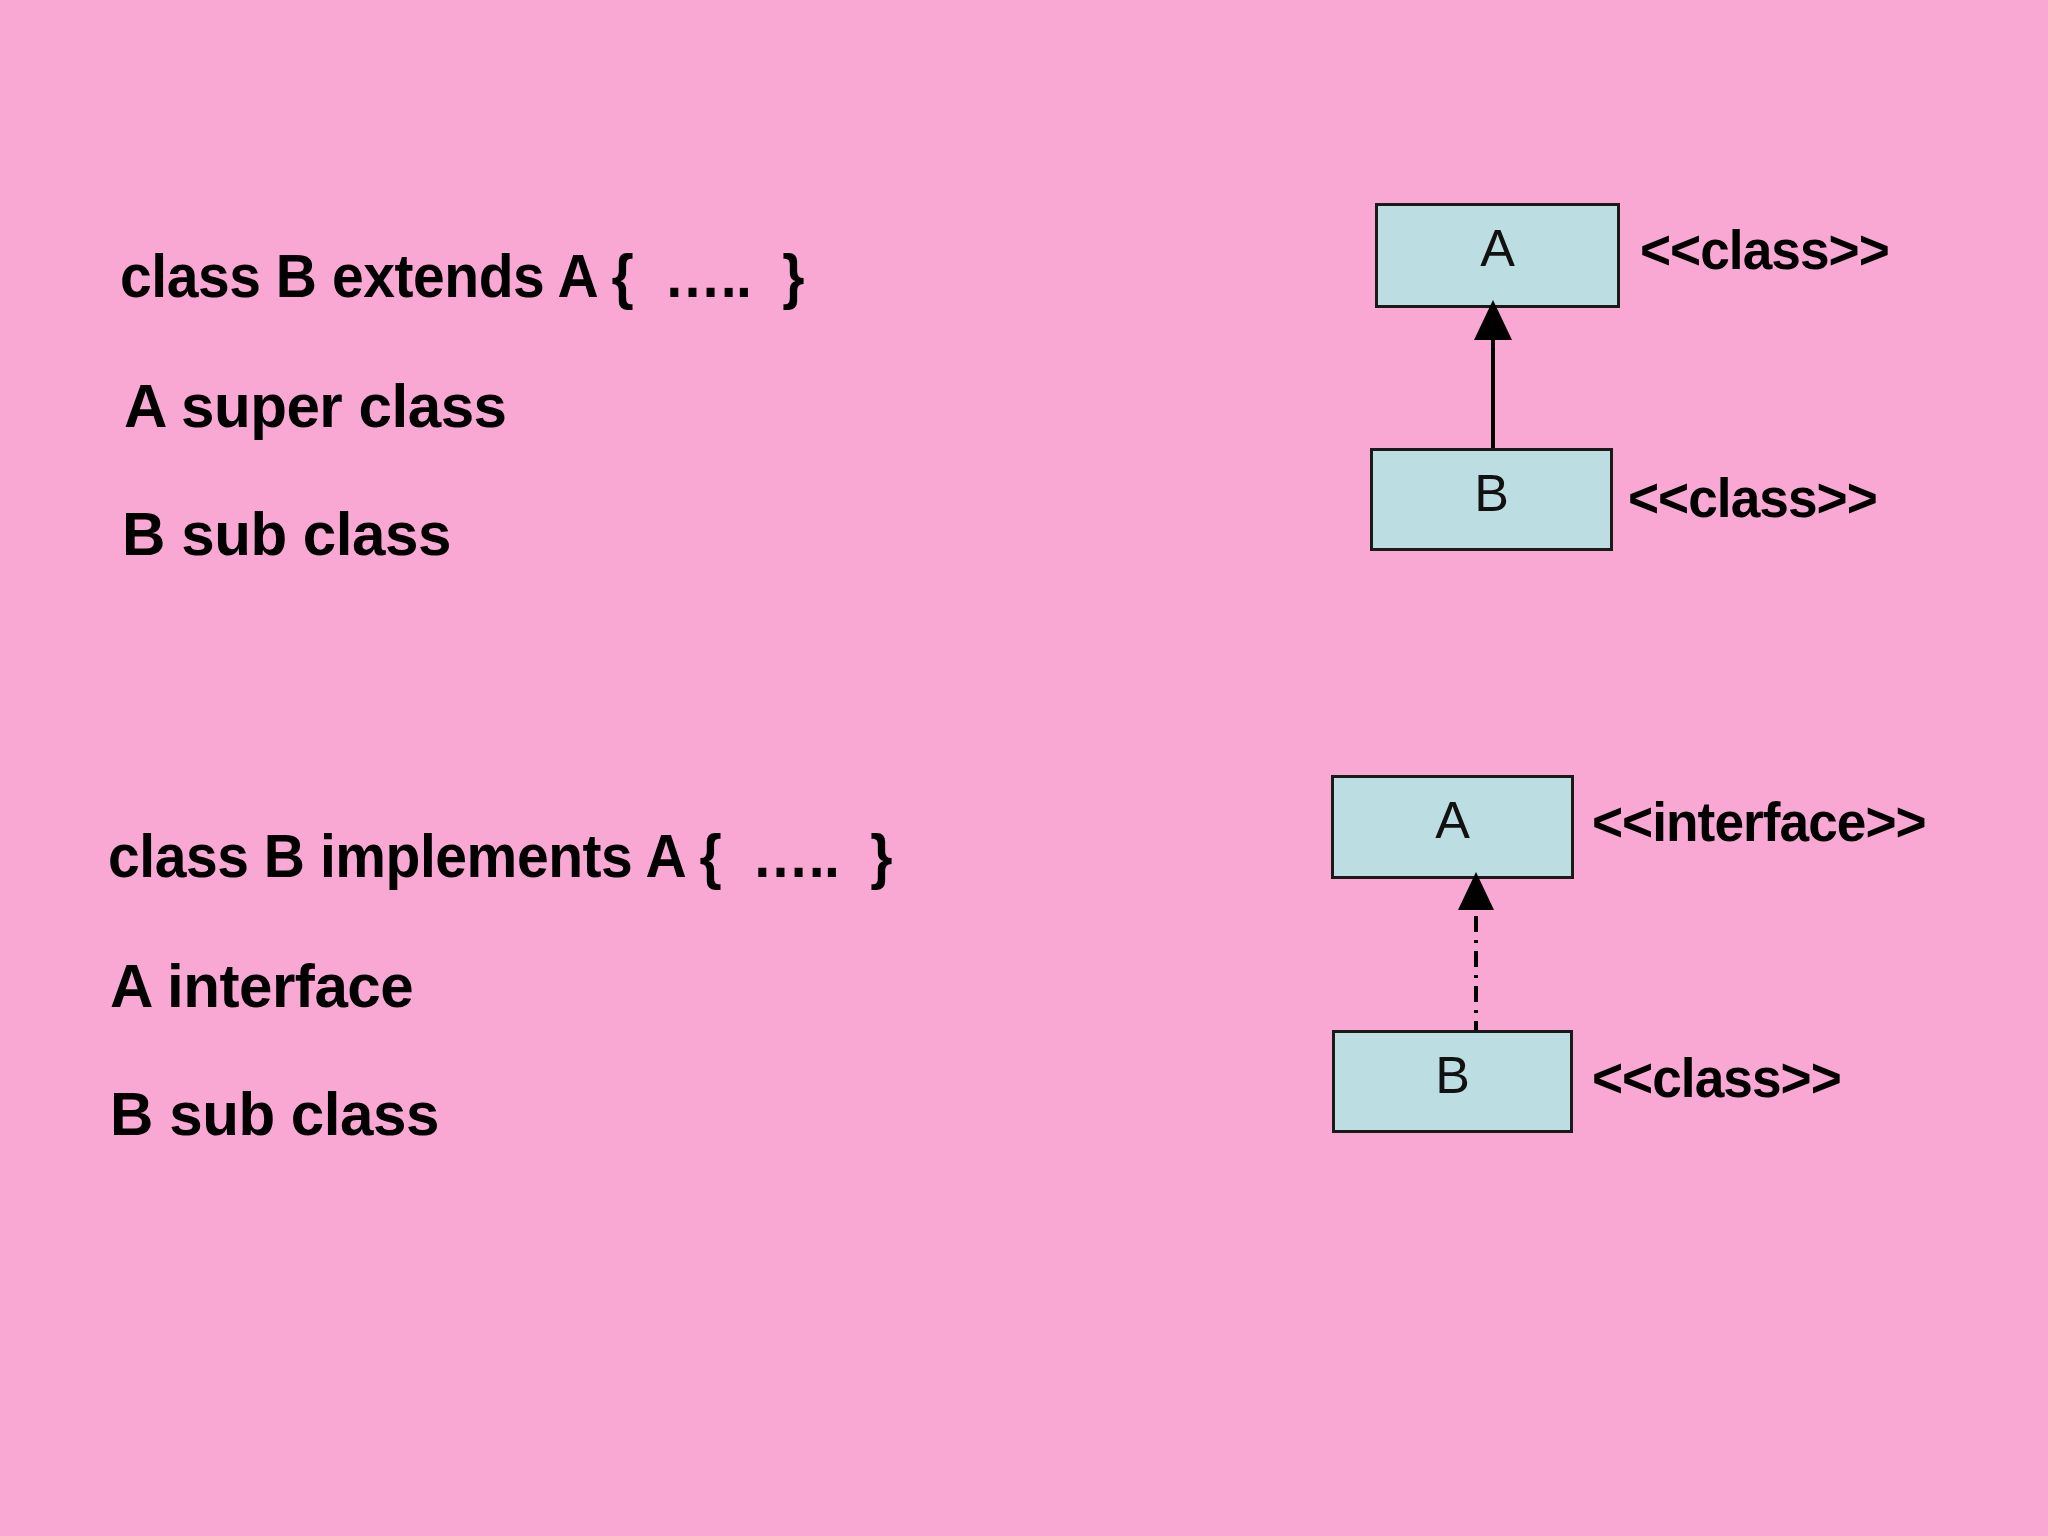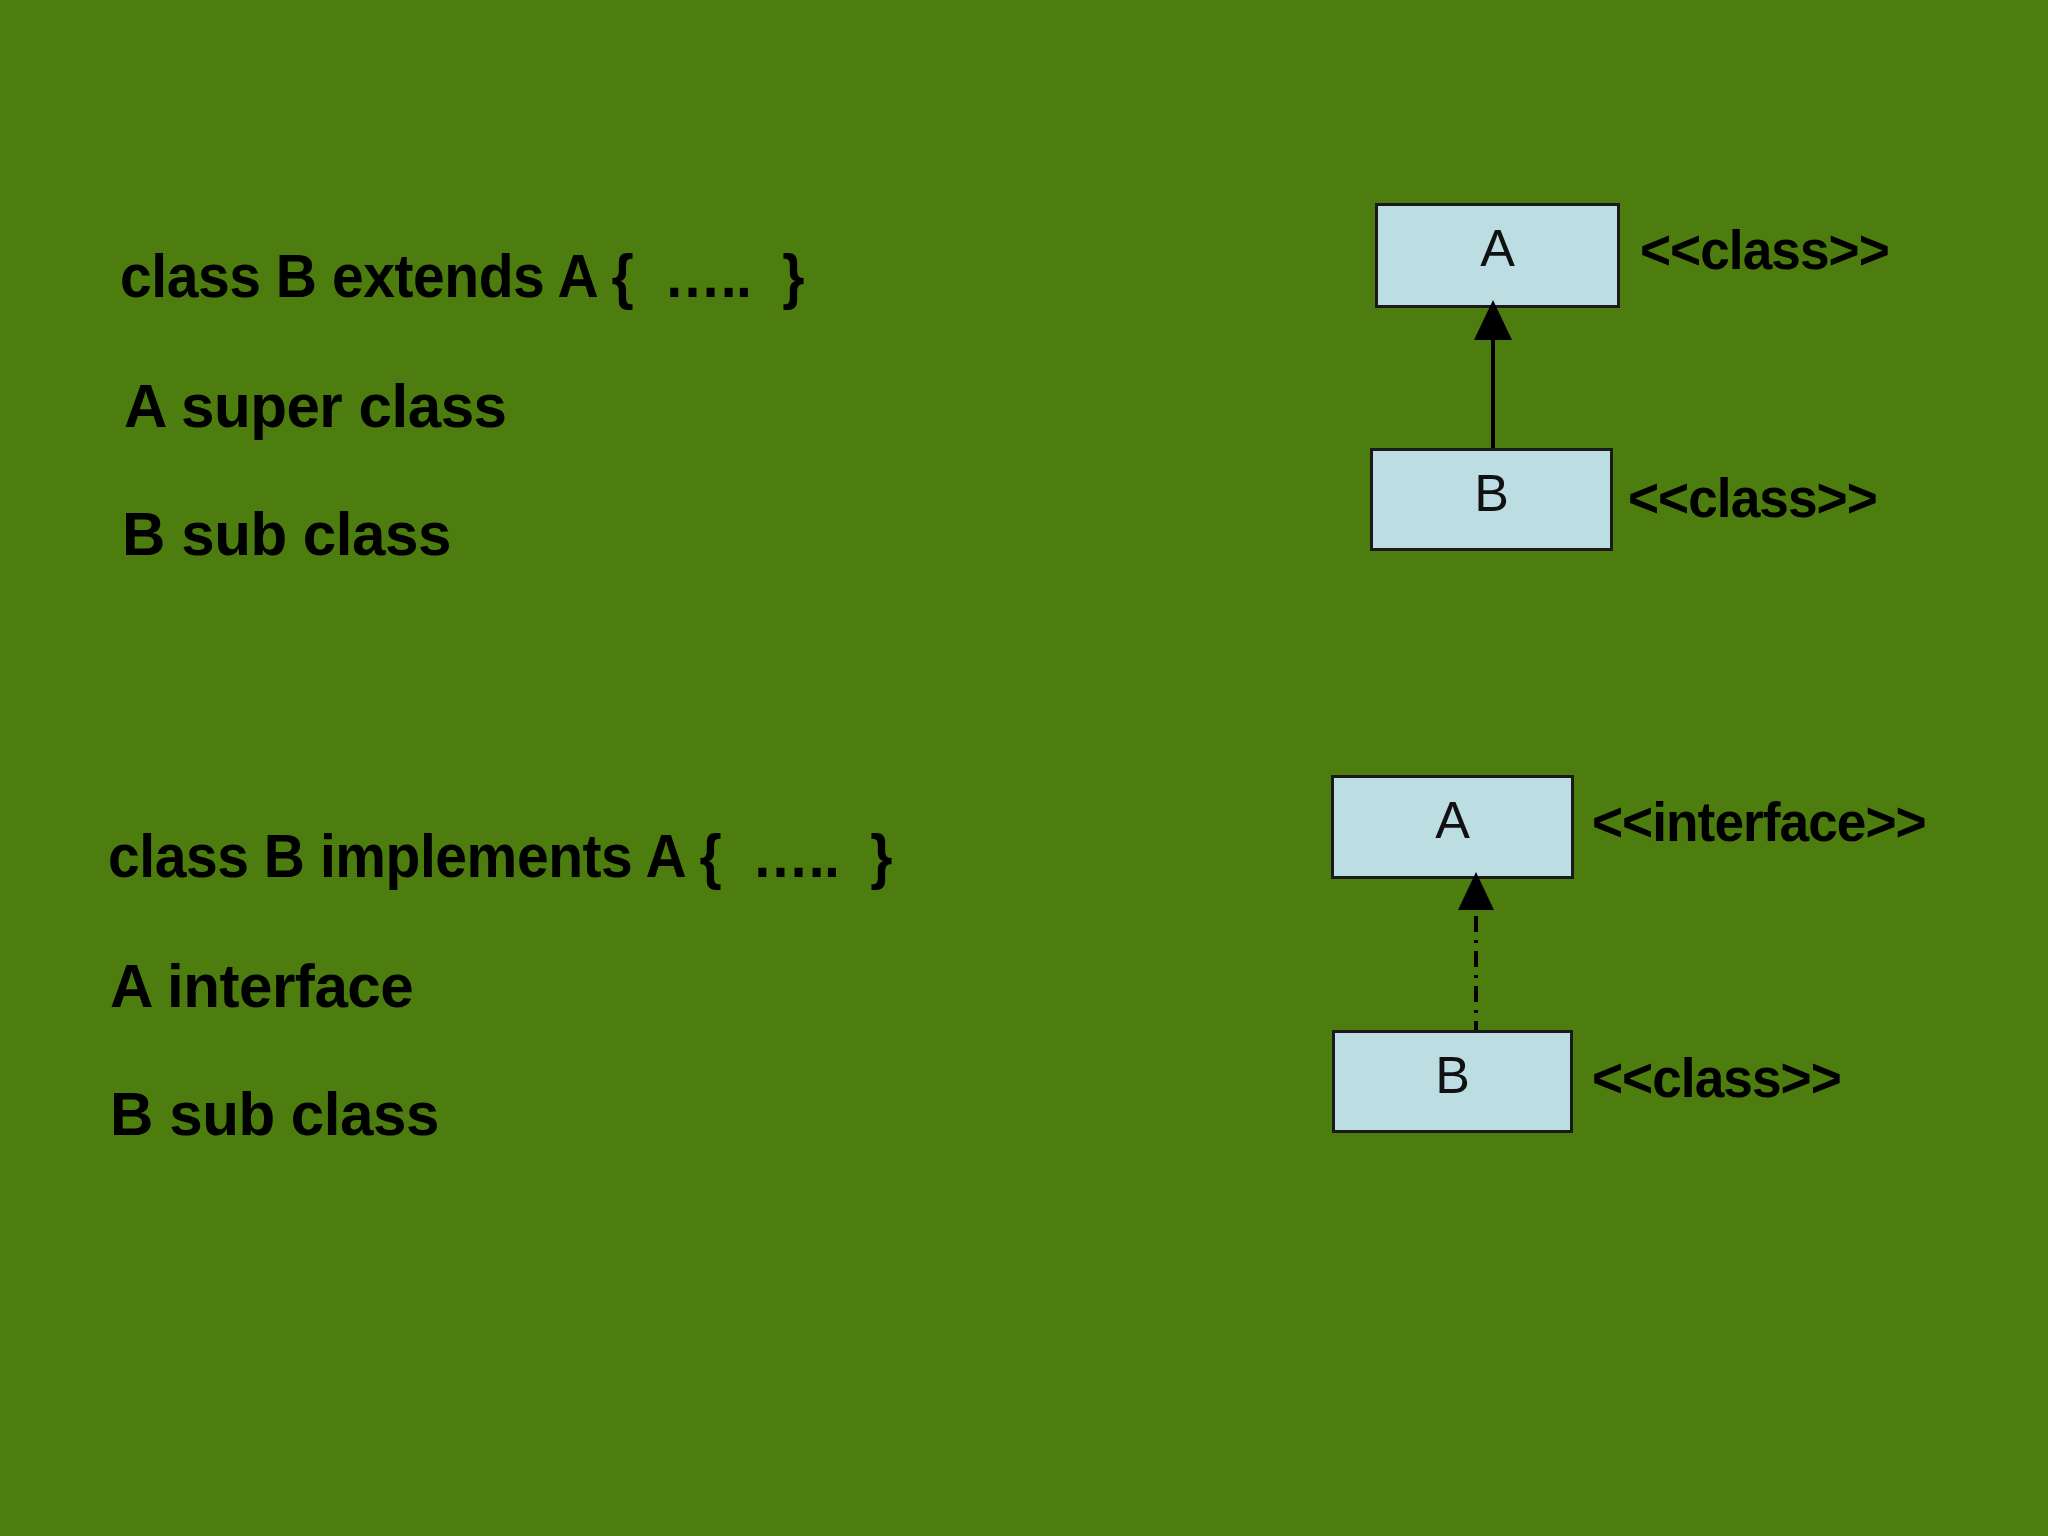--- a/index.html
+++ b/index.html
@@ -5,21 +5,21 @@
 <style>
   html, body {
     margin: 0;
     padding: 0;
     background: #ffffff;
   }
   #slide {
     position: relative;
     width: 2048px;
     height: 1536px;
-    background: #4d7c0f;
+    background: #f9a8d4;
     overflow: hidden;
     font-family: "Liberation Sans", "DejaVu Sans", sans-serif;
   }
 
   
   .code-line {
     position: absolute;
     font-family: "Liberation Sans", "DejaVu Sans", sans-serif;
     font-weight: bold;
     color: #000000;

